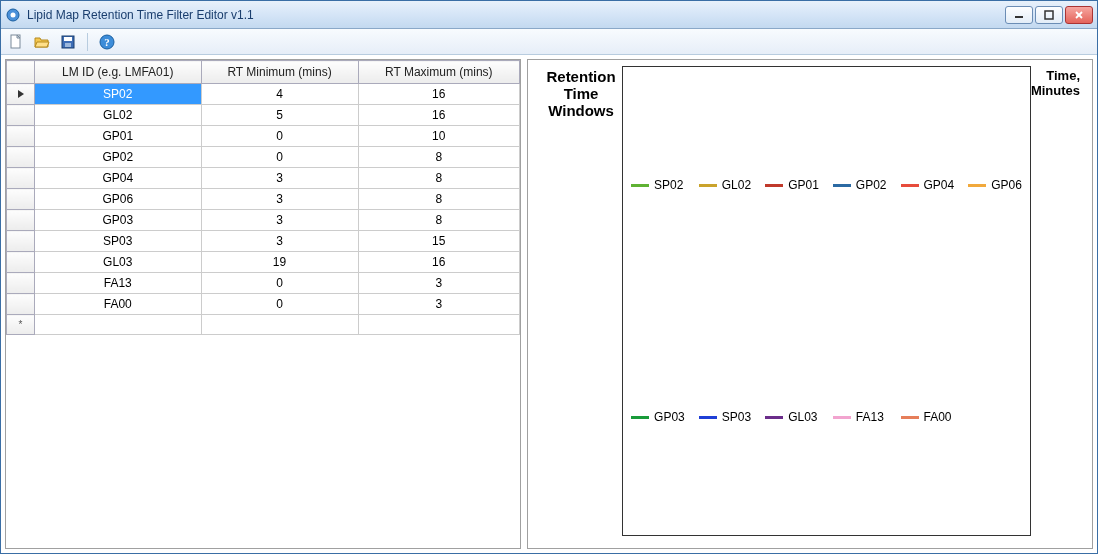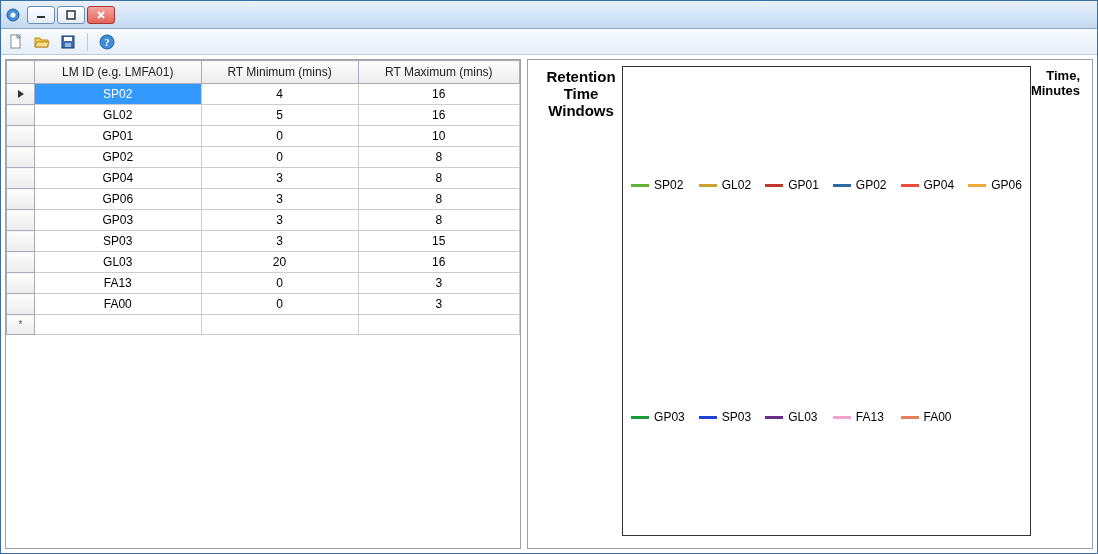--- a/index.html
+++ b/index.html
@@ -143,20 +143,21 @@
 </head>
 <body>
 
 <div class="titlebar">
   <span class="app-icon">
     <svg width="14" height="14" viewBox="0 0 14 14">
         <circle cx="7" cy="7" r="6" fill="#4a90d9" stroke="#1a5fa0"></circle>
         <circle cx="7" cy="7" r="2.5" fill="#fff"></circle>
       </svg>
   </span>
+  <span class="title">Lipid Map Retention Time Filter Editor v1.1</span>
   <div class="win-buttons">
     <div class="win-btn">
         <svg width="10" height="10">
           <line x1="1" y1="7" x2="9" y2="7" stroke="#333" stroke-width="2"></line>
         </svg>
       </div>
     <div class="win-btn">
         <svg width="10" height="10">
           <rect x="1" y="1" width="8" height="8" fill="none" stroke="#333" stroke-width="1.5"></rect>
         </svg>
@@ -260,21 +261,21 @@
           </tr>
           <tr>
             <td class="rowhdr row-indicator"></td>
             <td class="cell-id">SP03</td>
             <td>3</td>
             <td>15</td>
           </tr>
           <tr>
             <td class="rowhdr row-indicator"></td>
             <td class="cell-id">GL03</td>
-            <td>20</td>
+            <td>19</td>
             <td>16</td>
           </tr>
           <tr>
             <td class="rowhdr row-indicator"></td>
             <td class="cell-id">FA13</td>
             <td>0</td>
             <td>3</td>
           </tr>
           <tr>
             <td class="rowhdr row-indicator"></td>

